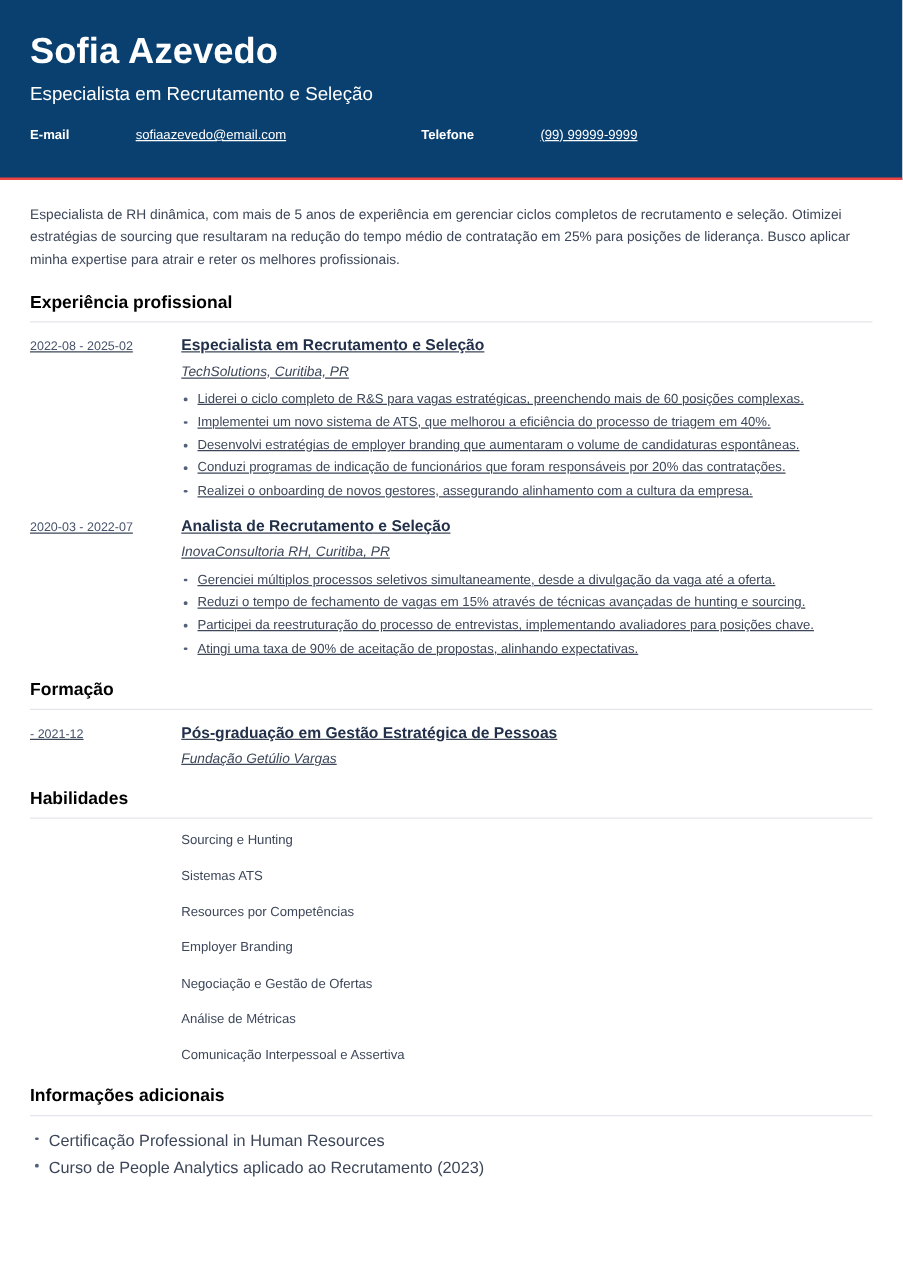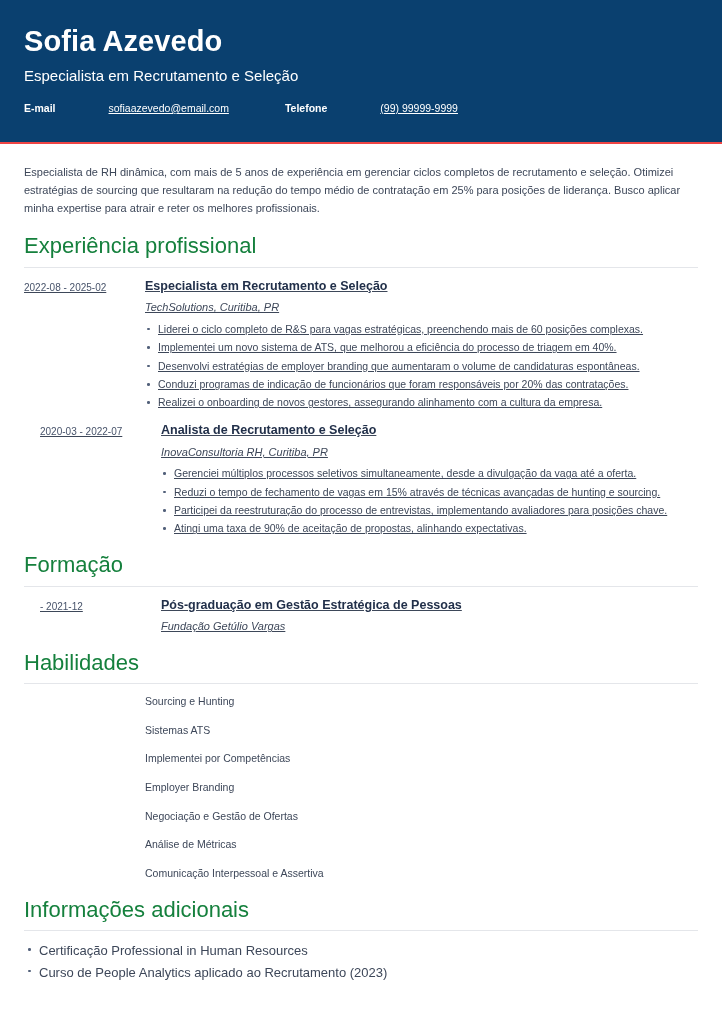--- a/index.html
+++ b/index.html
@@ -43,21 +43,21 @@
     align-items: baseline;
     font-size: 10.5px;
     color: #ffffff;
   }
   .contact-item {
     display: flex;
     align-items: baseline;
     white-space: nowrap;
     gap: 46px;
   }
-  .contact-item.phone { margin-left: 56px; }
+  .contact-item.phone { margin-left: 108px; }
   .contact-label {
     font-weight: bold;
     margin-right: 7px;
   }
   .contact-value { font-weight: normal; text-decoration: underline; }
 
   
   .page {
     padding: 0 24px;
     box-sizing: border-box;
@@ -66,41 +66,41 @@
   .summary {
     font-size: 11px;
     line-height: 1.62;
     color: #3d4759;
     margin: 20px 0 0 0;
     text-align: left;
   }
 
   .section { margin-top: 16px; }
   .section-title {
-    font-size: 22px;
-    font-weight: normal;
-    color: #15803d;
+    font-size: 14px;
+    font-weight: bold;
+    color: #000000;
     margin: 0 0 7px 0;
     line-height: 1.2;
   }
   .divider {
     height: 1px;
     background: #e4e6ea;
     width: 100%;
     margin-bottom: 11px;
   }
 
   
   .entry {
     display: flex;
     align-items: flex-start;
     margin-bottom: 13px;
     text-decoration: underline;
   }
-  .entry:last-child { margin-bottom: 0; margin-left: 16px; }
+  .entry:last-child { margin-bottom: 0; }
   .entry-dates {
     width: 121px;
     flex: 0 0 121px;
     font-size: 10px;
     color: #47536a;
     padding-top: 2px;
     line-height: 1.3;
     white-space: nowrap;
   }
   .entry-body { flex: 1 1 auto; }
@@ -253,21 +253,21 @@
       </div>
     </div>
   </div>
 
   <div class="section">
     <h2 class="section-title">Habilidades</h2>
     <div class="divider"></div>
     <ul class="skills-list">
       <li>Sourcing e Hunting</li>
       <li>Sistemas ATS</li>
-      <li>Implementei por Competências</li>
+      <li>Resources por Competências</li>
       <li>Employer Branding</li>
       <li>Negociação e Gestão de Ofertas</li>
       <li>Análise de Métricas</li>
       <li>Comunicação Interpessoal e Assertiva</li>
     </ul>
   </div>
 
   <div class="section">
     <h2 class="section-title">Informações adicionais</h2>
     <div class="divider"></div>

